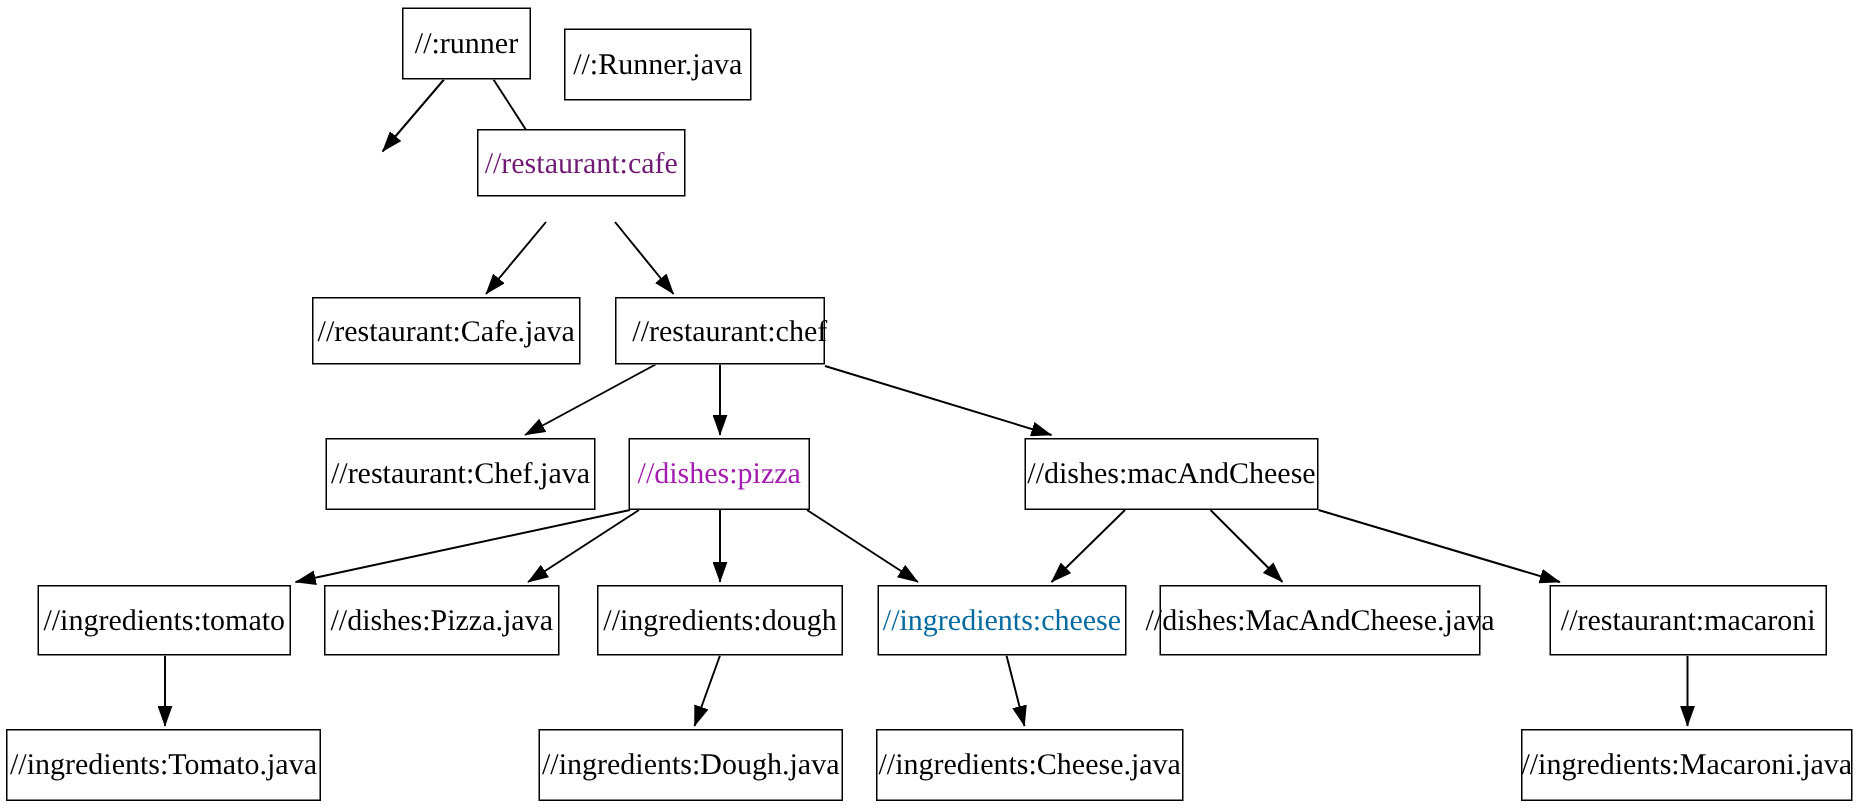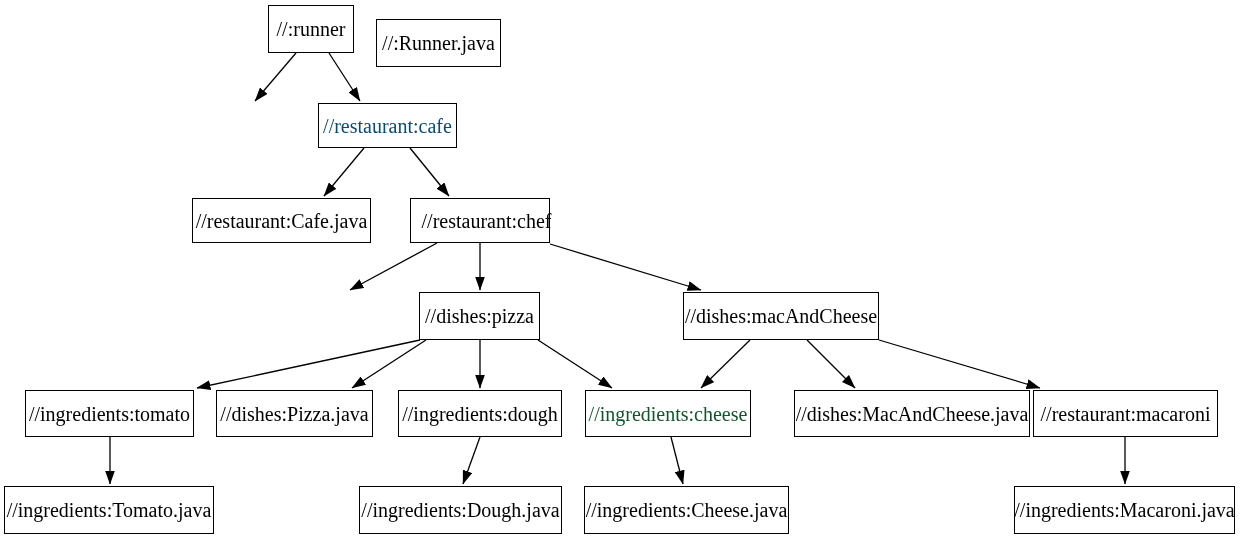--- a/index.html
+++ b/index.html
@@ -74,29 +74,30 @@
       <line x1="807" y1="340" x2="855" y2="388" marker-end="url(#arrowhead)"></line>
       <line x1="879" y1="340" x2="1040" y2="388" marker-end="url(#arrowhead)"></line>
       <line x1="110" y1="437" x2="110" y2="484" marker-end="url(#arrowhead)"></line>
       <line x1="480" y1="437" x2="463" y2="484" marker-end="url(#arrowhead)"></line>
       <line x1="671" y1="437" x2="683" y2="484" marker-end="url(#arrowhead)"></line>
       <line x1="1125" y1="437" x2="1125" y2="484" marker-end="url(#arrowhead)"></line>
     </svg>
 
   <div class="node" style="left: 268px; top: 5px; width: 86px; height: 48px; border-color: rgb(0, 0, 0); color: rgb(0, 0, 0);">//:runner</div>
   <div class="node" style="left: 376px; top: 5px; width: 125px; height: 48px; border-color: rgb(0, 0, 0); color: rgb(0, 0, 0); margin-top: 14px;">//:Runner.java</div>
-  <div class="node" style="left: 318px; top: 103px; width: 139px; height: 45px; border-color: rgb(0, 0, 0); color: #0c4a6e;">//restaurant:cafe</div>
-  <div class="node" style="left: 192px; top: 198px; width: 179px; height: 45px; border-color: rgb(0, 0, 0); color: rgb(0, 0, 0);">//restaurant:Cafe.java</div>
+  <div class="node" style="left: 318px; top: 86px; width: 139px; height: 45px; border-color: rgb(0, 0, 0); color: #701a75;">//restaurant:cafe</div>
+  <div class="node" style="left: 208px; top: 198px; width: 179px; height: 45px; border-color: rgb(0, 0, 0); color: rgb(0, 0, 0);">//restaurant:Cafe.java</div>
   <div class="node" style="left: 410px; top: 198px; width: 140px; height: 45px; border-color: rgb(0, 0, 0); color: rgb(0, 0, 0); padding-left: 13px;">//restaurant:chef</div>
-  <div class="node" style="left: 419px; top: 292px; width: 121px; height: 48px; border-color: rgb(0, 0, 0); color: #000000;">//dishes:pizza</div>
+  <div class="node" style="left: 217px; top: 292px; width: 180px; height: 48px; border-color: rgb(0, 0, 0); color: rgb(0, 0, 0);">//restaurant:Chef.java</div>
+  <div class="node" style="left: 419px; top: 292px; width: 121px; height: 48px; border-color: rgb(0, 0, 0); color: #a21caf;">//dishes:pizza</div>
   <div class="node" style="left: 683px; top: 292px; width: 196px; height: 48px; border-color: rgb(0, 0, 0); color: rgb(0, 0, 0);">//dishes:macAndCheese</div>
   <div class="node" style="left: 25px; top: 390px; width: 169px; height: 47px; border-color: rgb(0, 0, 0); color: rgb(0, 0, 0);">//ingredients:tomato</div>
   <div class="node" style="left: 216px; top: 390px; width: 157px; height: 47px; border-color: rgb(0, 0, 0); color: rgb(0, 0, 0);">//dishes:Pizza.java</div>
   <div class="node" style="left: 398px; top: 390px; width: 164px; height: 47px; border-color: rgb(0, 0, 0); color: rgb(0, 0, 0);">//ingredients:dough</div>
-  <div class="node" style="left: 585px; top: 390px; width: 166px; height: 47px; border-color: rgb(0, 0, 0); color: #14532d;">//ingredients:cheese</div>
-  <div class="node" style="left: 773px; top: 390px; width: 236px; height: 47px; border-color: rgb(0, 0, 0); color: rgb(0, 0, 0); margin-left: 21px;">//dishes:MacAndCheese.java</div>
+  <div class="node" style="left: 585px; top: 390px; width: 166px; height: 47px; border-color: rgb(0, 0, 0); color: #0369a1;">//ingredients:cheese</div>
+  <div class="node" style="left: 773px; top: 390px; width: 214px; height: 47px; border-color: rgb(0, 0, 0); color: rgb(0, 0, 0);">//dishes:MacAndCheese.java</div>
   <div class="node" style="left: 1033px; top: 390px; width: 185px; height: 47px; border-color: rgb(0, 0, 0); color: rgb(0, 0, 0);">//restaurant:macaroni</div>
   <div class="node" style="left: 4px; top: 486px; width: 210px; height: 48px; border-color: rgb(0, 0, 0); color: rgb(0, 0, 0);">//ingredients:Tomato.java</div>
   <div class="node" style="left: 359px; top: 486px; width: 203px; height: 48px; border-color: rgb(0, 0, 0); color: rgb(0, 0, 0);">//ingredients:Dough.java</div>
   <div class="node" style="left: 584px; top: 486px; width: 205px; height: 48px; border-color: rgb(0, 0, 0); color: rgb(0, 0, 0);">//ingredients:Cheese.java</div>
   <div class="node" style="left: 1014px; top: 486px; width: 221px; height: 48px; border-color: rgb(0, 0, 0); color: rgb(0, 0, 0);">//ingredients:Macaroni.java</div>
 
 </div>
 
 </body></html>

